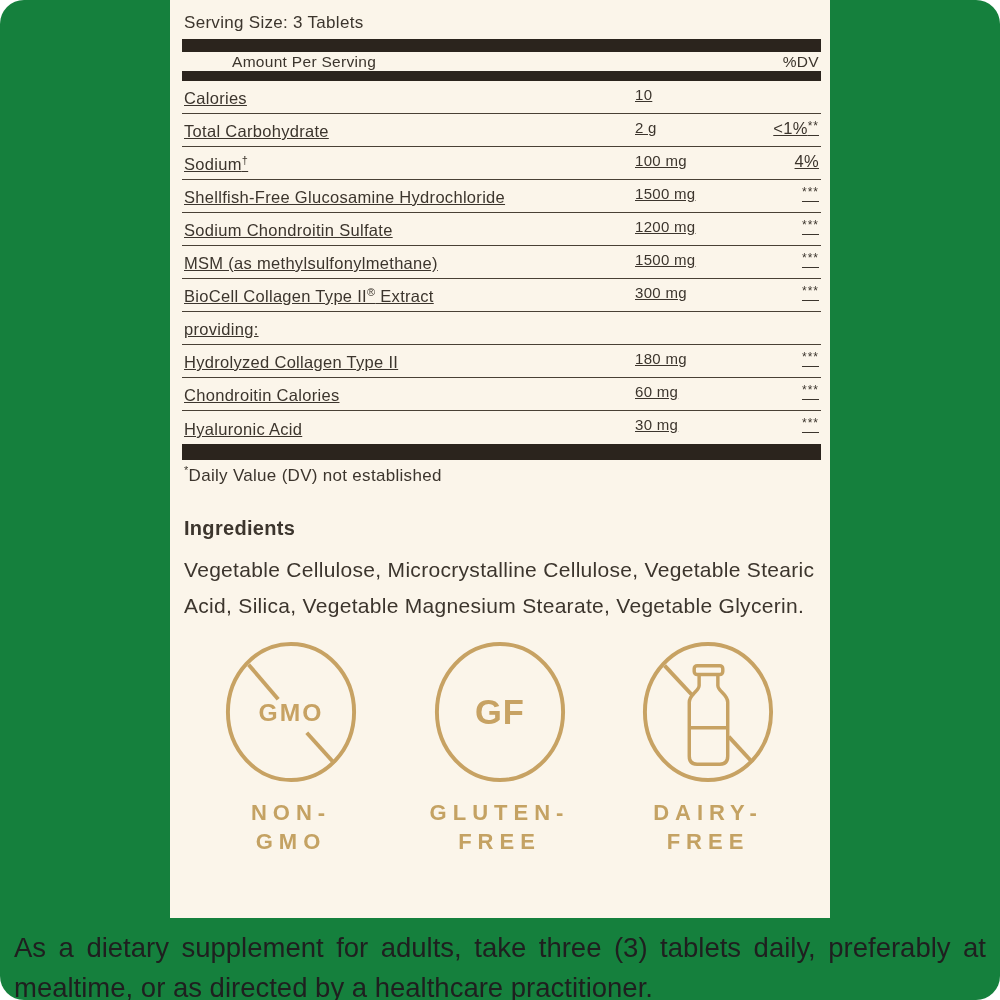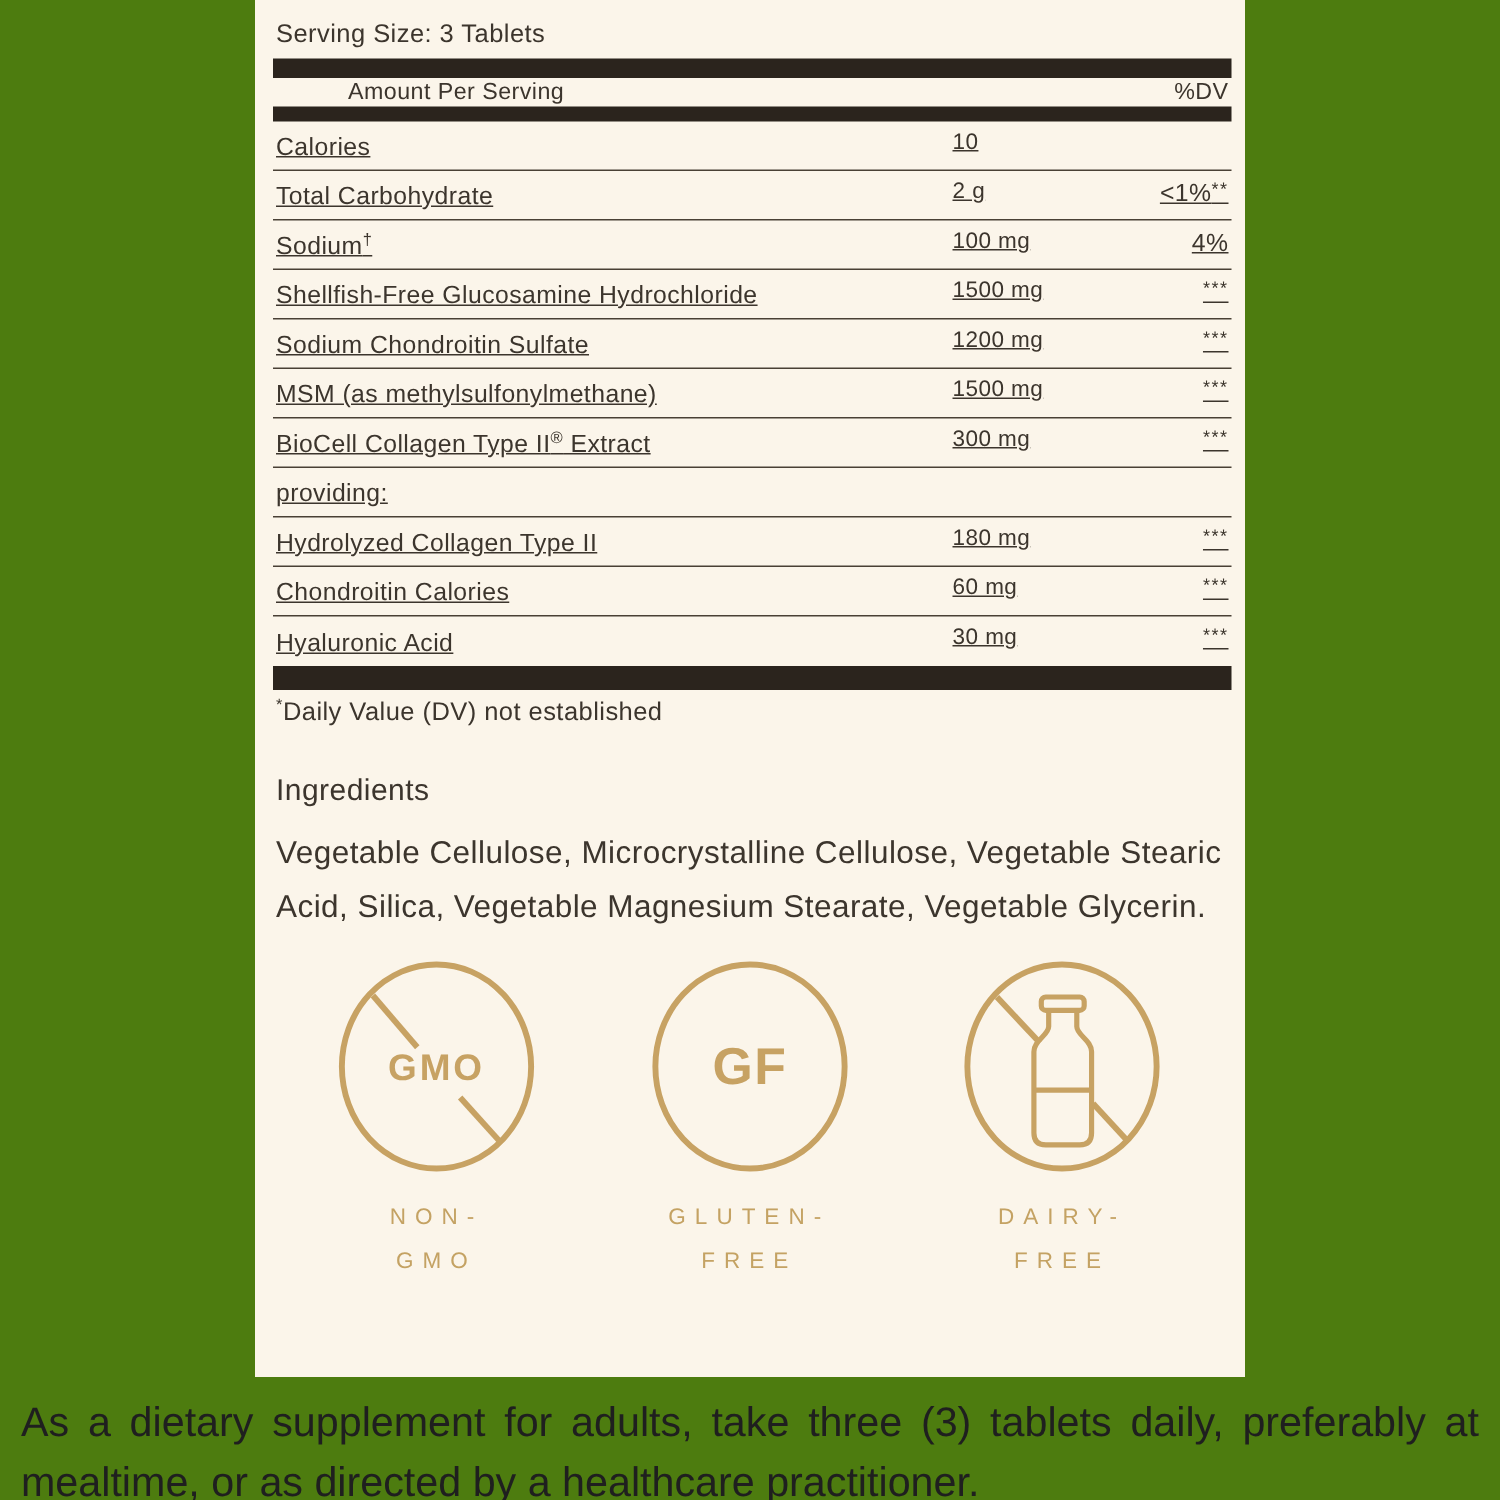--- a/index.html
+++ b/index.html
@@ -1,19 +1,19 @@
 <!DOCTYPE html>
 <html><head>
 <meta charset="utf-8">
 <style>
   * { margin:0; padding:0; box-sizing:border-box; }
   body { background:#ffffff; }
   .page {
-    position:relative; width:1000px; height:1000px; background:#4d7c0f;
-    font-family:"Liberation Sans", sans-serif; overflow:hidden;
+    position:relative; width:1000px; height:1000px; background:#15803d;
+    font-family:"Liberation Sans", sans-serif; overflow:hidden;border-radius:24px;
   }
   .label {
     position:absolute; left:170px; top:0; width:660px; height:918px;
     background:#fbf5ea; color:#3c352d; padding:0 9px 0 12px; overflow:hidden;
     letter-spacing:0.3px;
   }
   .serving { padding:13px 0 6px 2px; font-size:17px; line-height:20px; }
   .bar { background:#2b241d; }
   .bar1 { height:13px; }
   .bar2 { height:10px; }
@@ -24,27 +24,27 @@
   }
   .row { display:flex; height:33px; border-bottom:1px solid #494035; padding:0 2px;text-decoration:underline; }
   .row:last-child { border-bottom:none; }
   .row .name { flex:0 0 451px; align-self:flex-end; padding-bottom:5px; font-size:16.5px; white-space:nowrap; }
   .row .amount { flex:0 0 112px; align-self:flex-start; padding-top:5px; font-size:15px; }
   .row .dv { flex:1; text-align:right; align-self:flex-start; padding-top:5px; font-size:16.5px; }
   sup.nsup { font-size:11px; vertical-align:6px; }
   sup.dsup { font-size:12px; vertical-align:4px; letter-spacing:1px; }
   .footnote { padding-left:2px; font-size:17px; line-height:21px; }
   sup.fmark { font-size:11px; vertical-align:7px; }
-  .ing-heading { margin-top:30px; padding-left:2px; font-size:20px; font-weight:normal; line-height:24px; }
+  .ing-heading { margin-top:30px; padding-left:2px; font-size:20px; font-weight:bold; line-height:24px; }
   .ing-text { margin-top:12px; padding-left:2px; font-size:21px; line-height:36px; width:634px; }
   .badges { display:flex; justify-content:space-between; margin-top:14px; padding:0 18px 0 14px; }
   .badge { width:190px; text-align:center; }
   .badge svg { width:138px; height:148px; display:block; margin:0 auto; }
   .badge-label {
-    margin-top:12px; font-size:15px; font-weight:normal; letter-spacing:6px;
+    margin-top:12px; font-size:22px; font-weight:bold; letter-spacing:6px;
     color:#c4a263; line-height:29px;
   }
   .directions {
     position:absolute; left:0; top:918px; width:1000px; padding:10px 14px 0 14px;
     font-size:27.5px; line-height:40px; color:#1f1f1f; text-align:justify;
   }
   svg text { font-family:"Liberation Sans", sans-serif; font-weight:bold; fill:#c7a263; }
 </style>
 </head>
 <body>

